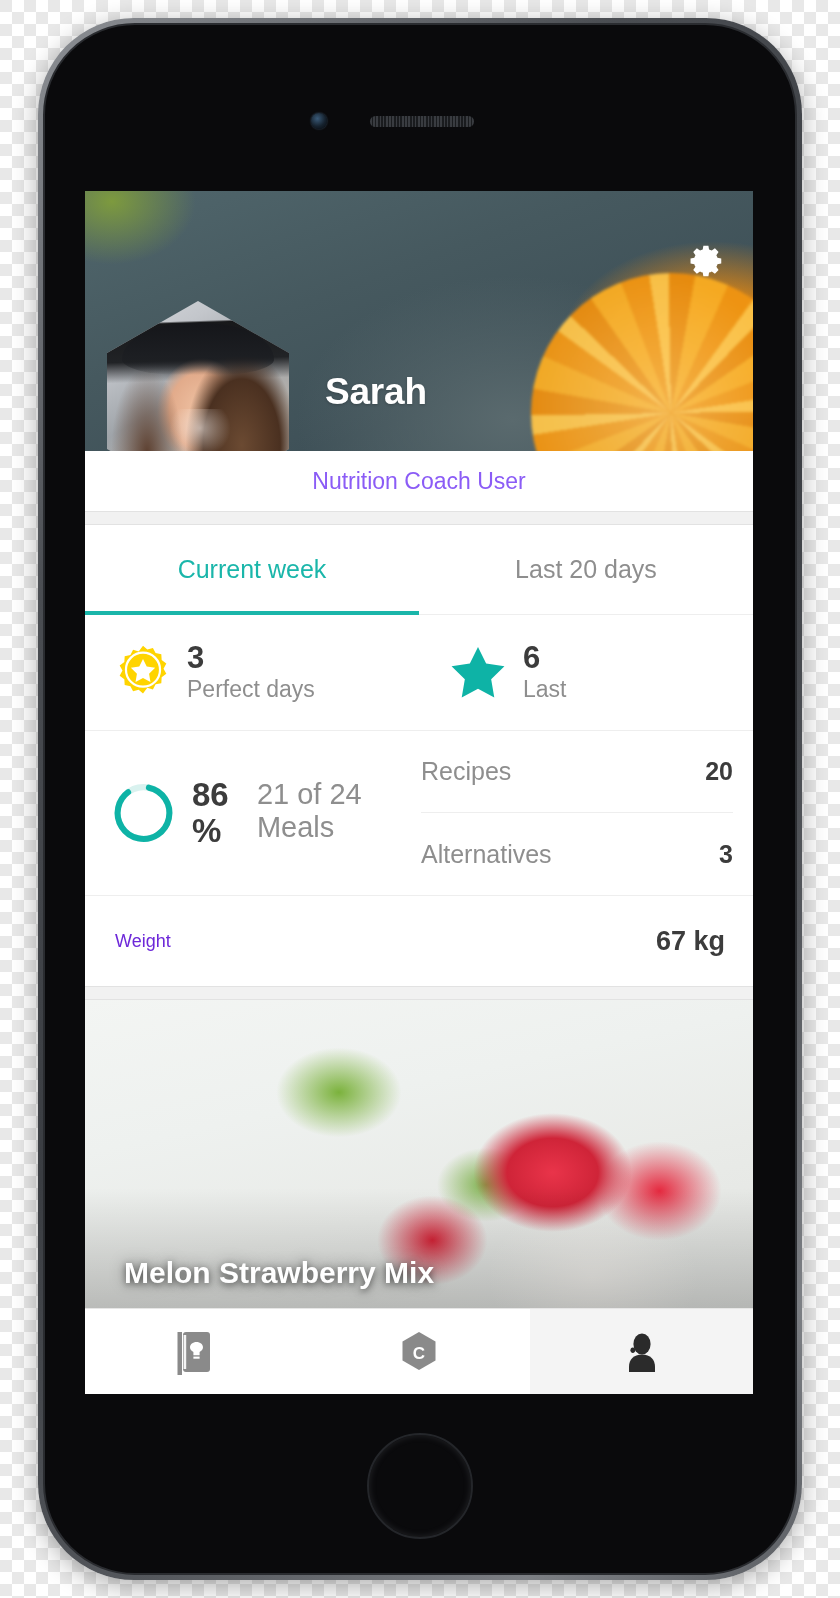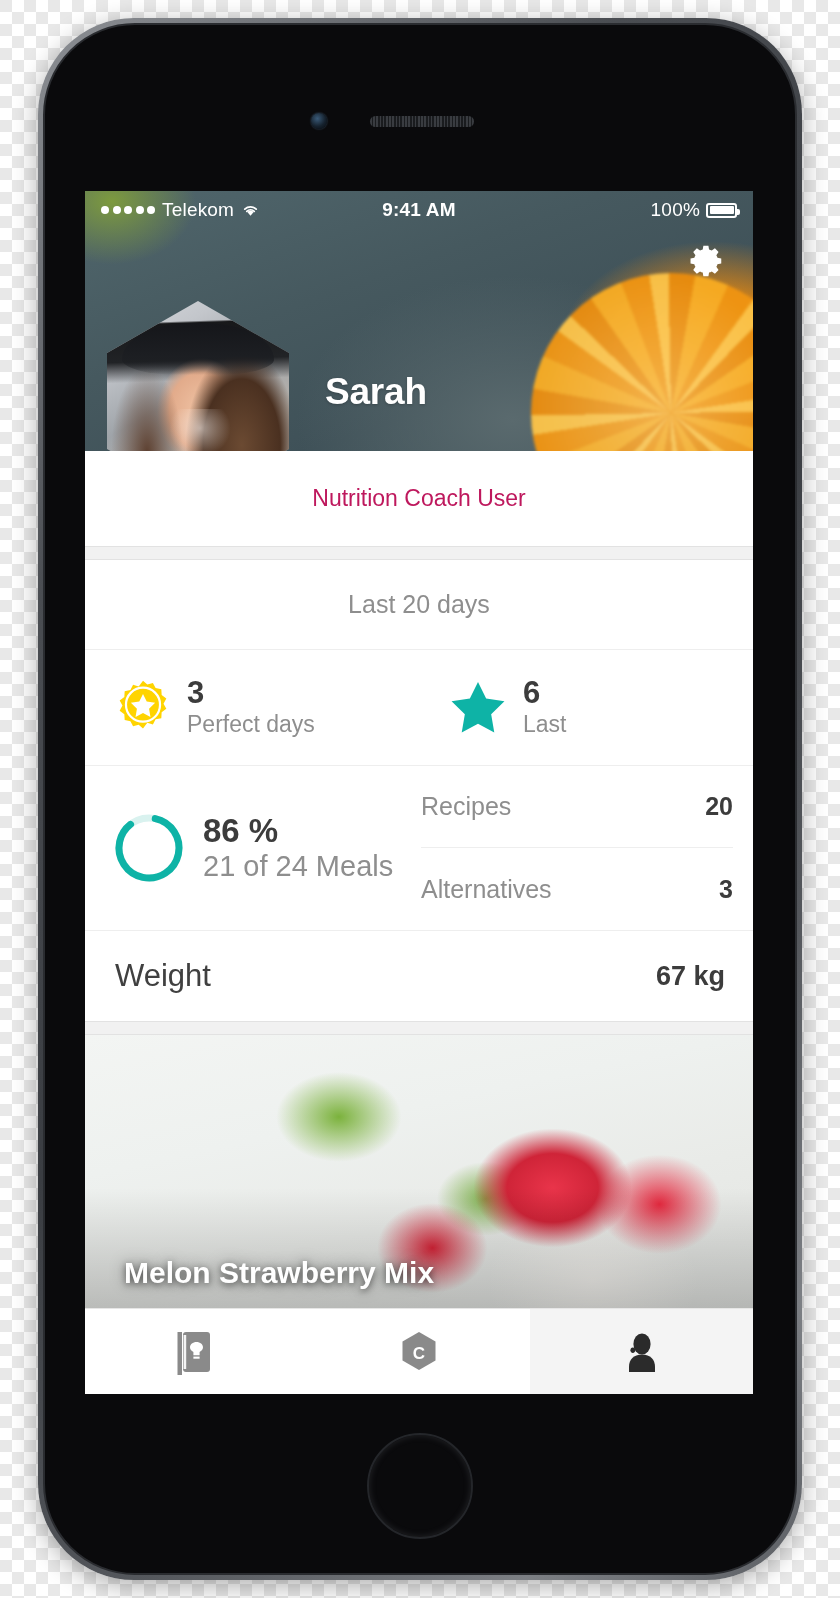--- a/index.html
+++ b/index.html
@@ -184,24 +184,24 @@
     color: #ffffff;
     font-size: 37px;
     font-weight: 700;
     letter-spacing: -0.2px;
     text-shadow: 0 1px 3px rgba(0,0,0,0.22);
   }
 
   
   .subtitle-strip {
     flex: none;
-    height: 95px;
+    height: 60px;
     background: #ffffff;
     display: flex; align-items: center; justify-content: center;
-    color: #be185d;
+    color: #8b5cf6;
     font-size: 23px;
     position: relative; z-index: 3;
   }
 
   .gap-sep { flex: none; height: 14px; background: #f1f1f1; border-top: 1px solid #e2e2e2; border-bottom: 1px solid #e2e2e2; }
 
   
   .tabs { flex: none; display: flex; background: #fff; }
   .tab {
     flex: 1;
@@ -233,41 +233,41 @@
   .stat-text { display: flex; flex-direction: column; justify-content: center; }
   .stat-num { font-size: 31px; font-weight: 700; color: #3c3c3c; line-height: 1.06; }
   .stat-label { font-size: 23px; color: #8e8e8e; line-height: 1.2; margin-top: 1px; }
 
   .row-b { display: flex; border-bottom: 1px solid #eeeeee; }
   .ring-cell {
     flex: 1;
     display: flex; align-items: center; gap: 14px;
     padding: 22px 0 22px 24px;
   }
-  .ring-text { display: flex; flex-direction: column; }
+  .ring-text { display: flex; flex-direction: row; }
   .ring-pct { font-size: 33px; font-weight: 700; color: #3c3c3c; line-height: 1.08; }
   .ring-sub { font-size: 29px; color: #8e8e8e; margin-top: 1px; }
 
   .kv-col { flex: 1; display: flex; flex-direction: column; justify-content: center; padding-right: 20px; }
   .kv-row {
     display: flex; align-items: center; justify-content: space-between;
     height: 82px;
   }
   .kv-row.divided { border-bottom: 1px solid #eeeeee; }
   .kv-key { font-size: 25px; color: #8e8e8e; }
   .kv-val { font-size: 25px; font-weight: 700; color: #3c3c3c; }
 
   .row-weight {
     display: flex; align-items: center; justify-content: space-between;
     height: 90px;
     padding: 0 28px 0 30px;
     background: #fff;
     flex: none;
   }
-  .weight-key { font-size: 31px; color: #404040; }
+  .weight-key { font-size: 18px; color: #6d28d9; }
   .weight-val { font-size: 27px; font-weight: 700; color: #3c3c3c; }
 
   
   .recipe-card {
     flex: 1 1 auto;
     position: relative;
     overflow: hidden;
     min-height: 0;
     background:
       radial-gradient(ellipse 120px 90px at 70% 56%, #e9344a 0%, #cf2438 38%, rgba(200,40,58,0) 66%),
@@ -316,64 +316,43 @@
   <div class="device-inner">
 
     <div class="camera"></div>
     <div class="earpiece"></div>
 
     <div class="screen">
 
       <div class="hero">
         <div class="hero-orange"></div>
 
-        <div class="statusbar">
-          <div class="sb-left">
-            <span class="sig-dots">
-              <i></i>
-                <i></i>
-                <i></i>
-                <i></i>
-                <i></i>
-            </span>
-            <span class="sb-carrier">Telekom</span>
-            <svg class="wifi" viewBox="0 0 20 15">
-              <path d="M10 13.6 L6.6 9.6 a5.2 5.2 0 0 1 6.8 0 Z" fill="#fff"></path>
-              <path d="M3.9 6.6 a9 9 0 0 1 12.2 0" stroke="#fff" stroke-width="1.9" fill="none" stroke-linecap="round"></path>
-              <path d="M6.0 9.0 a5.9 5.9 0 0 1 8.0 0" stroke="#fff" stroke-width="1.8" fill="none" stroke-linecap="round"></path>
-            </svg>
-          </div>
-          <div class="sb-center">9:41 AM</div>
-          <div class="sb-right">
-            <span>100%</span>
-            <span class="battery">
-                <i></i>
-              </span>
-          </div>
-        </div>
 
         <div class="gear-btn">
           <svg width="38" height="38" viewBox="0 0 24 24">
             <path fill="#ffffff" d="M12 8.2a3.8 3.8 0 1 0 0 7.6 3.8 3.8 0 0 0 0-7.6zm0 5.6a1.8 1.8 0 1 1 0-3.6 1.8 1.8 0 0 1 0 3.6z"></path>
             <path fill="#ffffff" d="M21 13.6v-3.2l-2.4-.4a6.9 6.9 0 0 0-.7-1.7l1.4-2-2.3-2.3-2 1.4a6.9 6.9 0 0 0-1.7-.7L12.9 2.3h-3.2l-.4 2.4c-.6.16-1.16.4-1.7.7l-2-1.4L3.3 6.3l1.4 2c-.3.54-.54 1.1-.7 1.7l-2.4.4v3.2l2.4.4c.16.6.4 1.16.7 1.7l-1.4 2 2.3 2.3 2-1.4c.54.3 1.1.54 1.7.7l.4 2.4h3.2l.4-2.4c.6-.16 1.16-.4 1.7-.7l2 1.4 2.3-2.3-1.4-2c.3-.54.54-1.1.7-1.7l2.4-.4z"></path>
           </svg>
         </div>
 
         <div class="avatar-wrap">
           <div class="avatar"></div>
         </div>
 
         <div class="hero-name">Sarah</div>
       </div>
 
       <div class="subtitle-strip">Nutrition Coach User</div>
 
       <div class="gap-sep"></div>
 
       <div class="tabs">
+        <div class="tab active">
+          <span>Current week</span>
+        </div>
         <div class="tab">
           <span>Last 20 days</span>
         </div>
       </div>
 
       <div class="stats-card">
 
         <div class="row-a">
           <div class="stat-cell">
             <svg width="56" height="56" viewBox="0 0 48 48">

